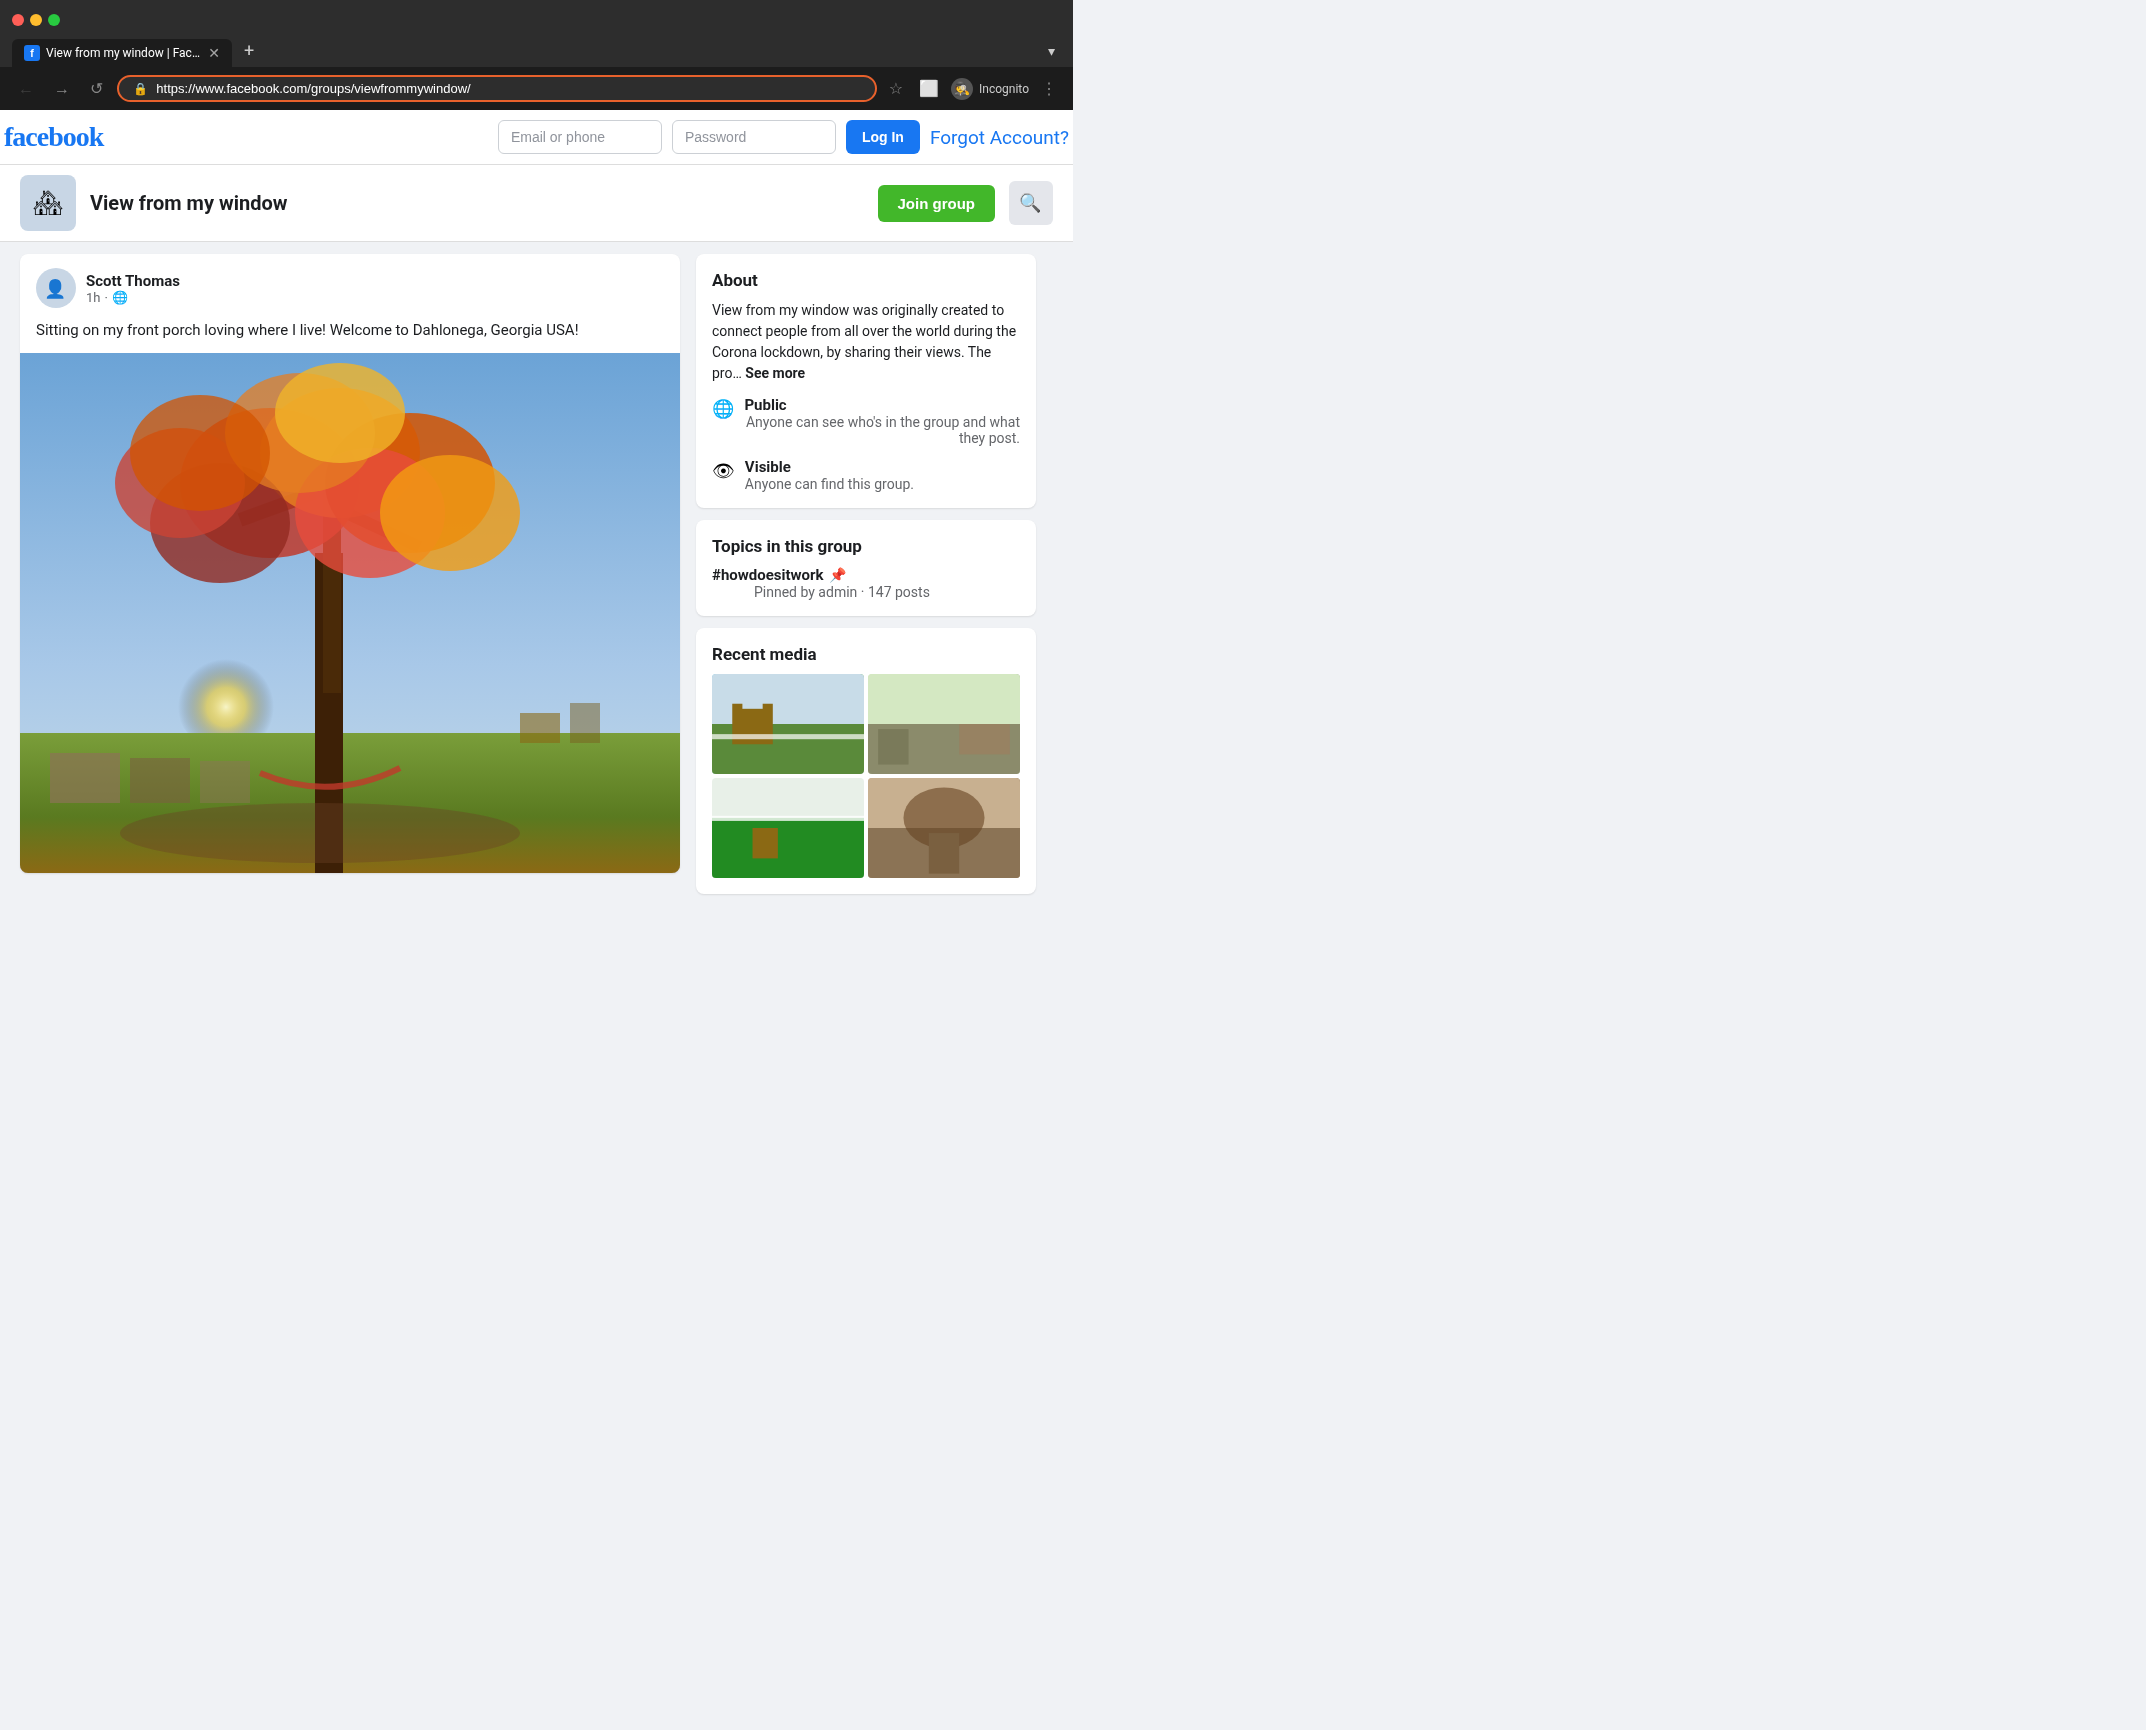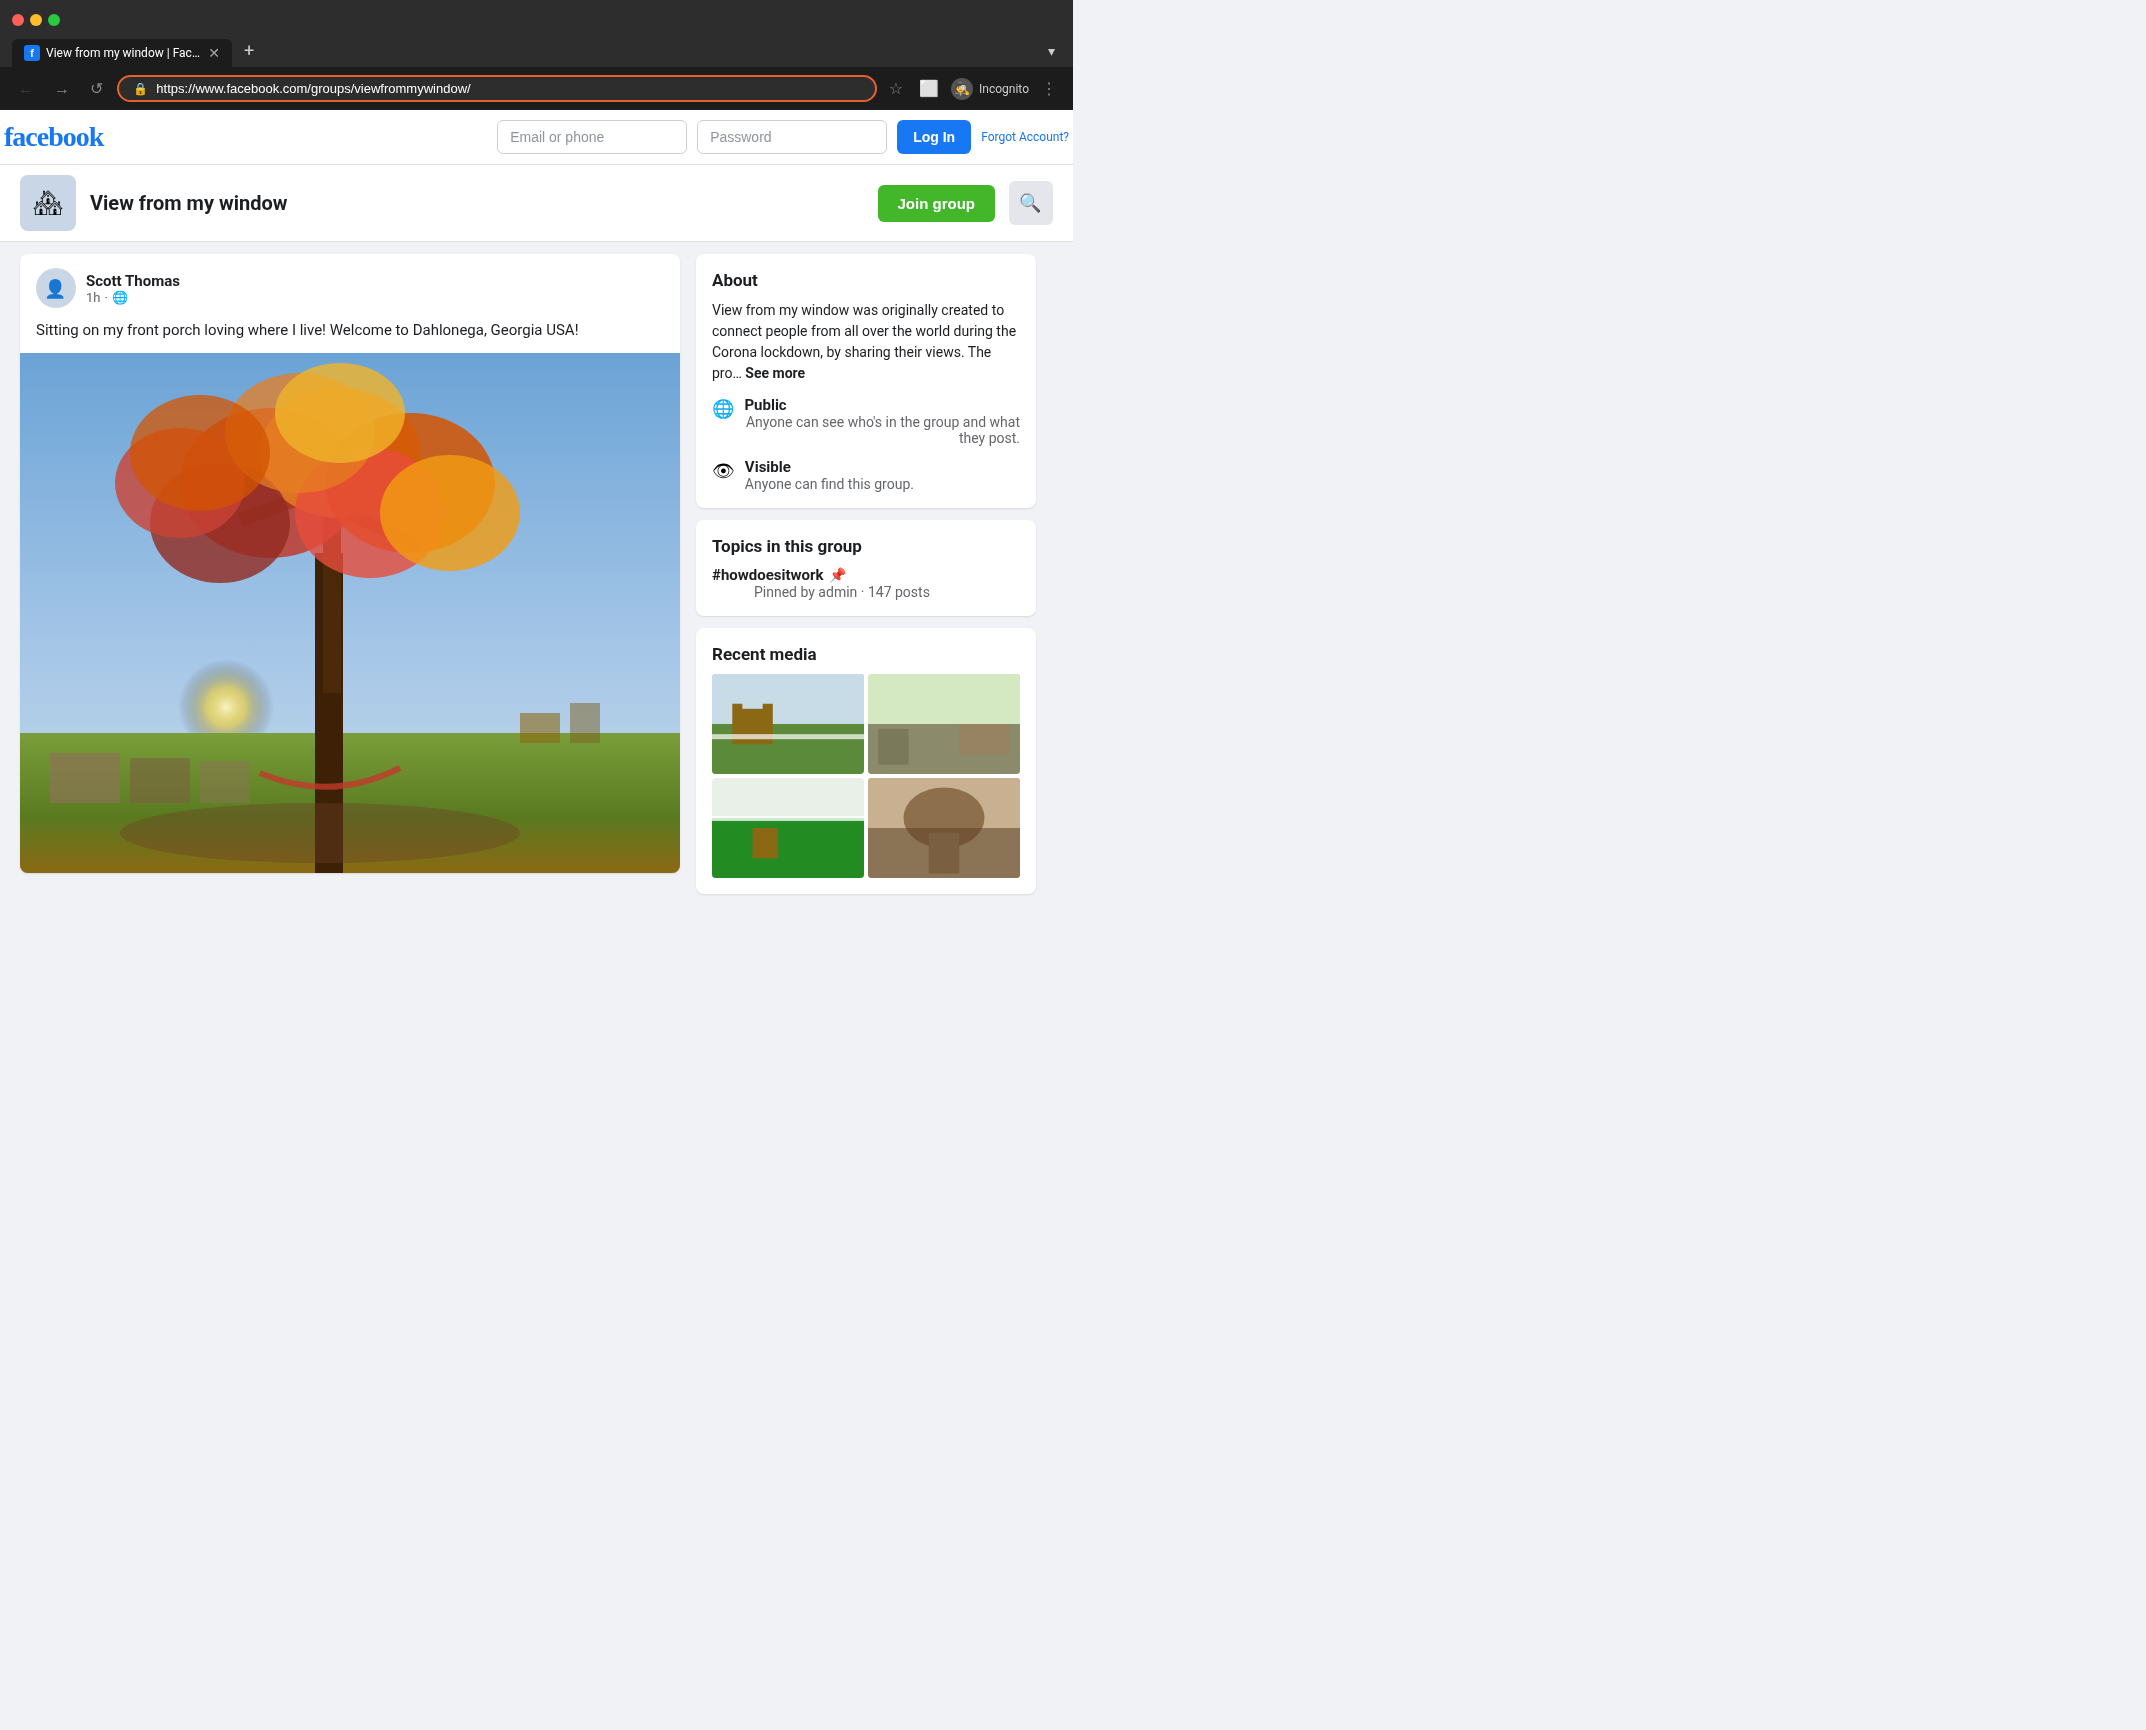--- a/index.html
+++ b/index.html
@@ -88,32 +88,32 @@
       font-family: Georgia, serif; letter-spacing: -1px;
       flex-shrink: 0; margin-right: 20px;
     }
     .fb-header-spacer { flex: 1; }
     .fb-login-form {
       display: flex; align-items: center; gap: 10px;
     }
     .fb-input {
       border: 1px solid #ccd0d5;
       border-radius: 6px; padding: 8px 12px;
-      font-size: 14px; color: #1c1e21; width: 190px;
+      font-size: 14px; color: #1c1e21; width: 164px;
       outline: none;
     }
     .fb-input::placeholder { color: #90949c; }
     .fb-login-btn {
       background: #1877f2; color: #fff;
       border: none; border-radius: 6px;
       padding: 9px 16px; font-size: 14px; font-weight: bold;
       cursor: pointer; white-space: nowrap;
     }
     .fb-forgot-link {
-      color: #1877f2; font-size: 12px; text-decoration: none;
+      color: #1877f2; font-size: 19px; text-decoration: none;
       white-space: nowrap; cursor: pointer;
     }
 
     
     .group-header {
       background: #fff;
       border-bottom: 1px solid #ddd;
       display: flex; align-items: center;
       padding: 10px 20px; gap: 14px;
     }

